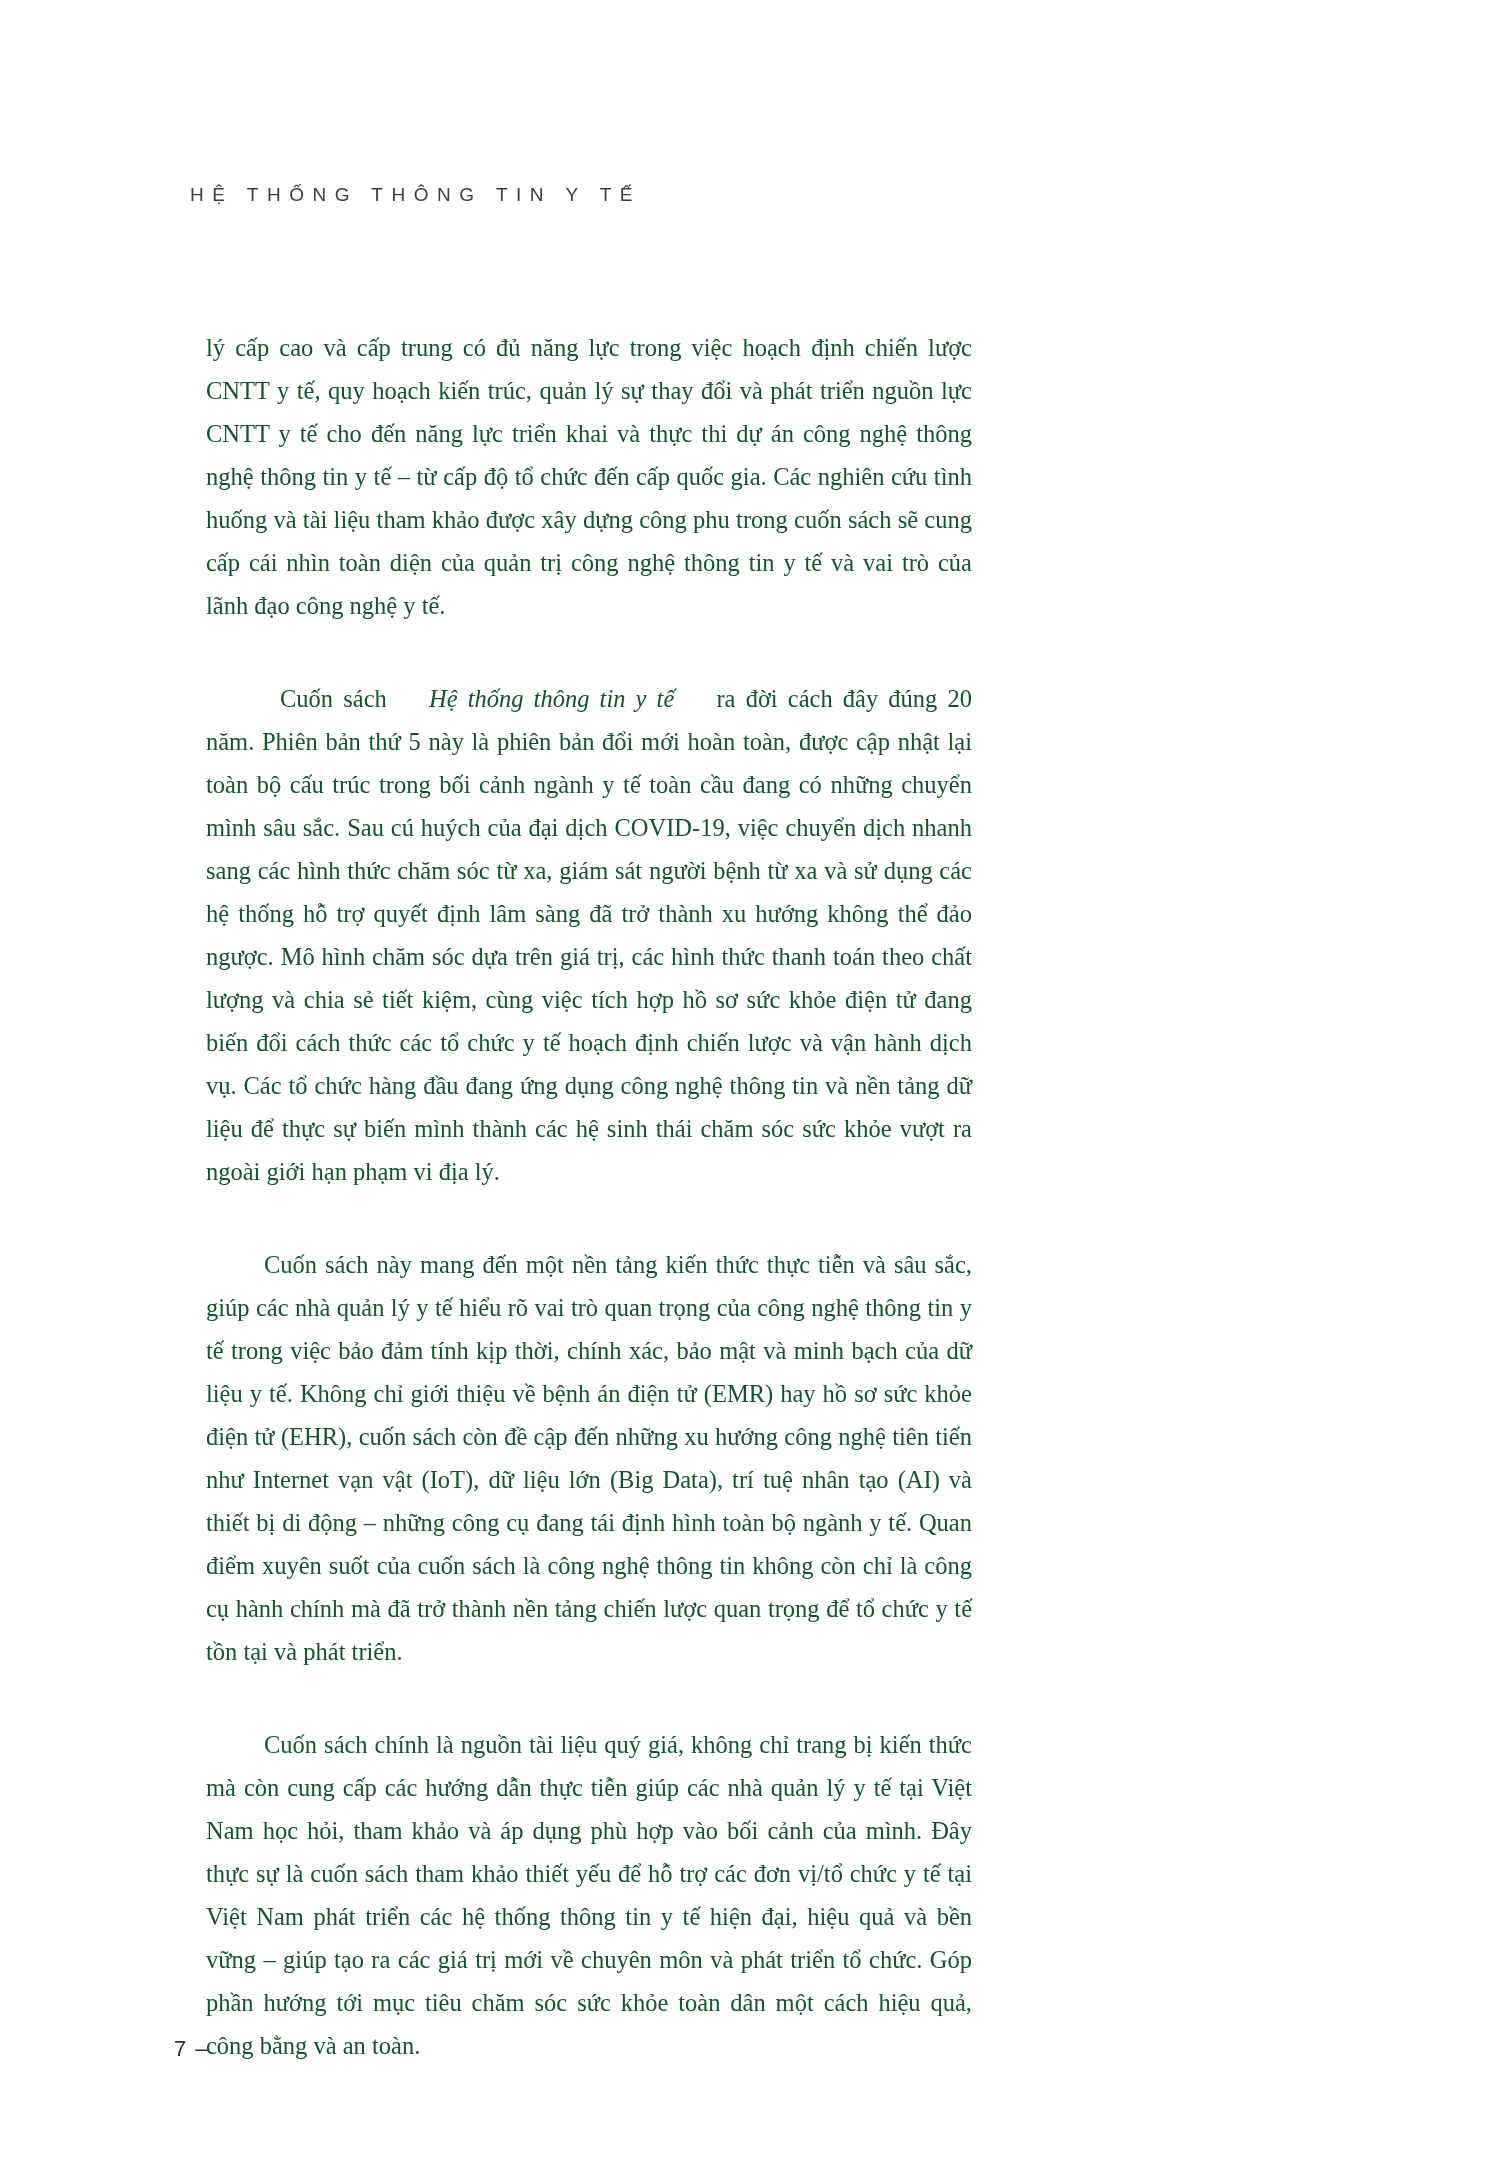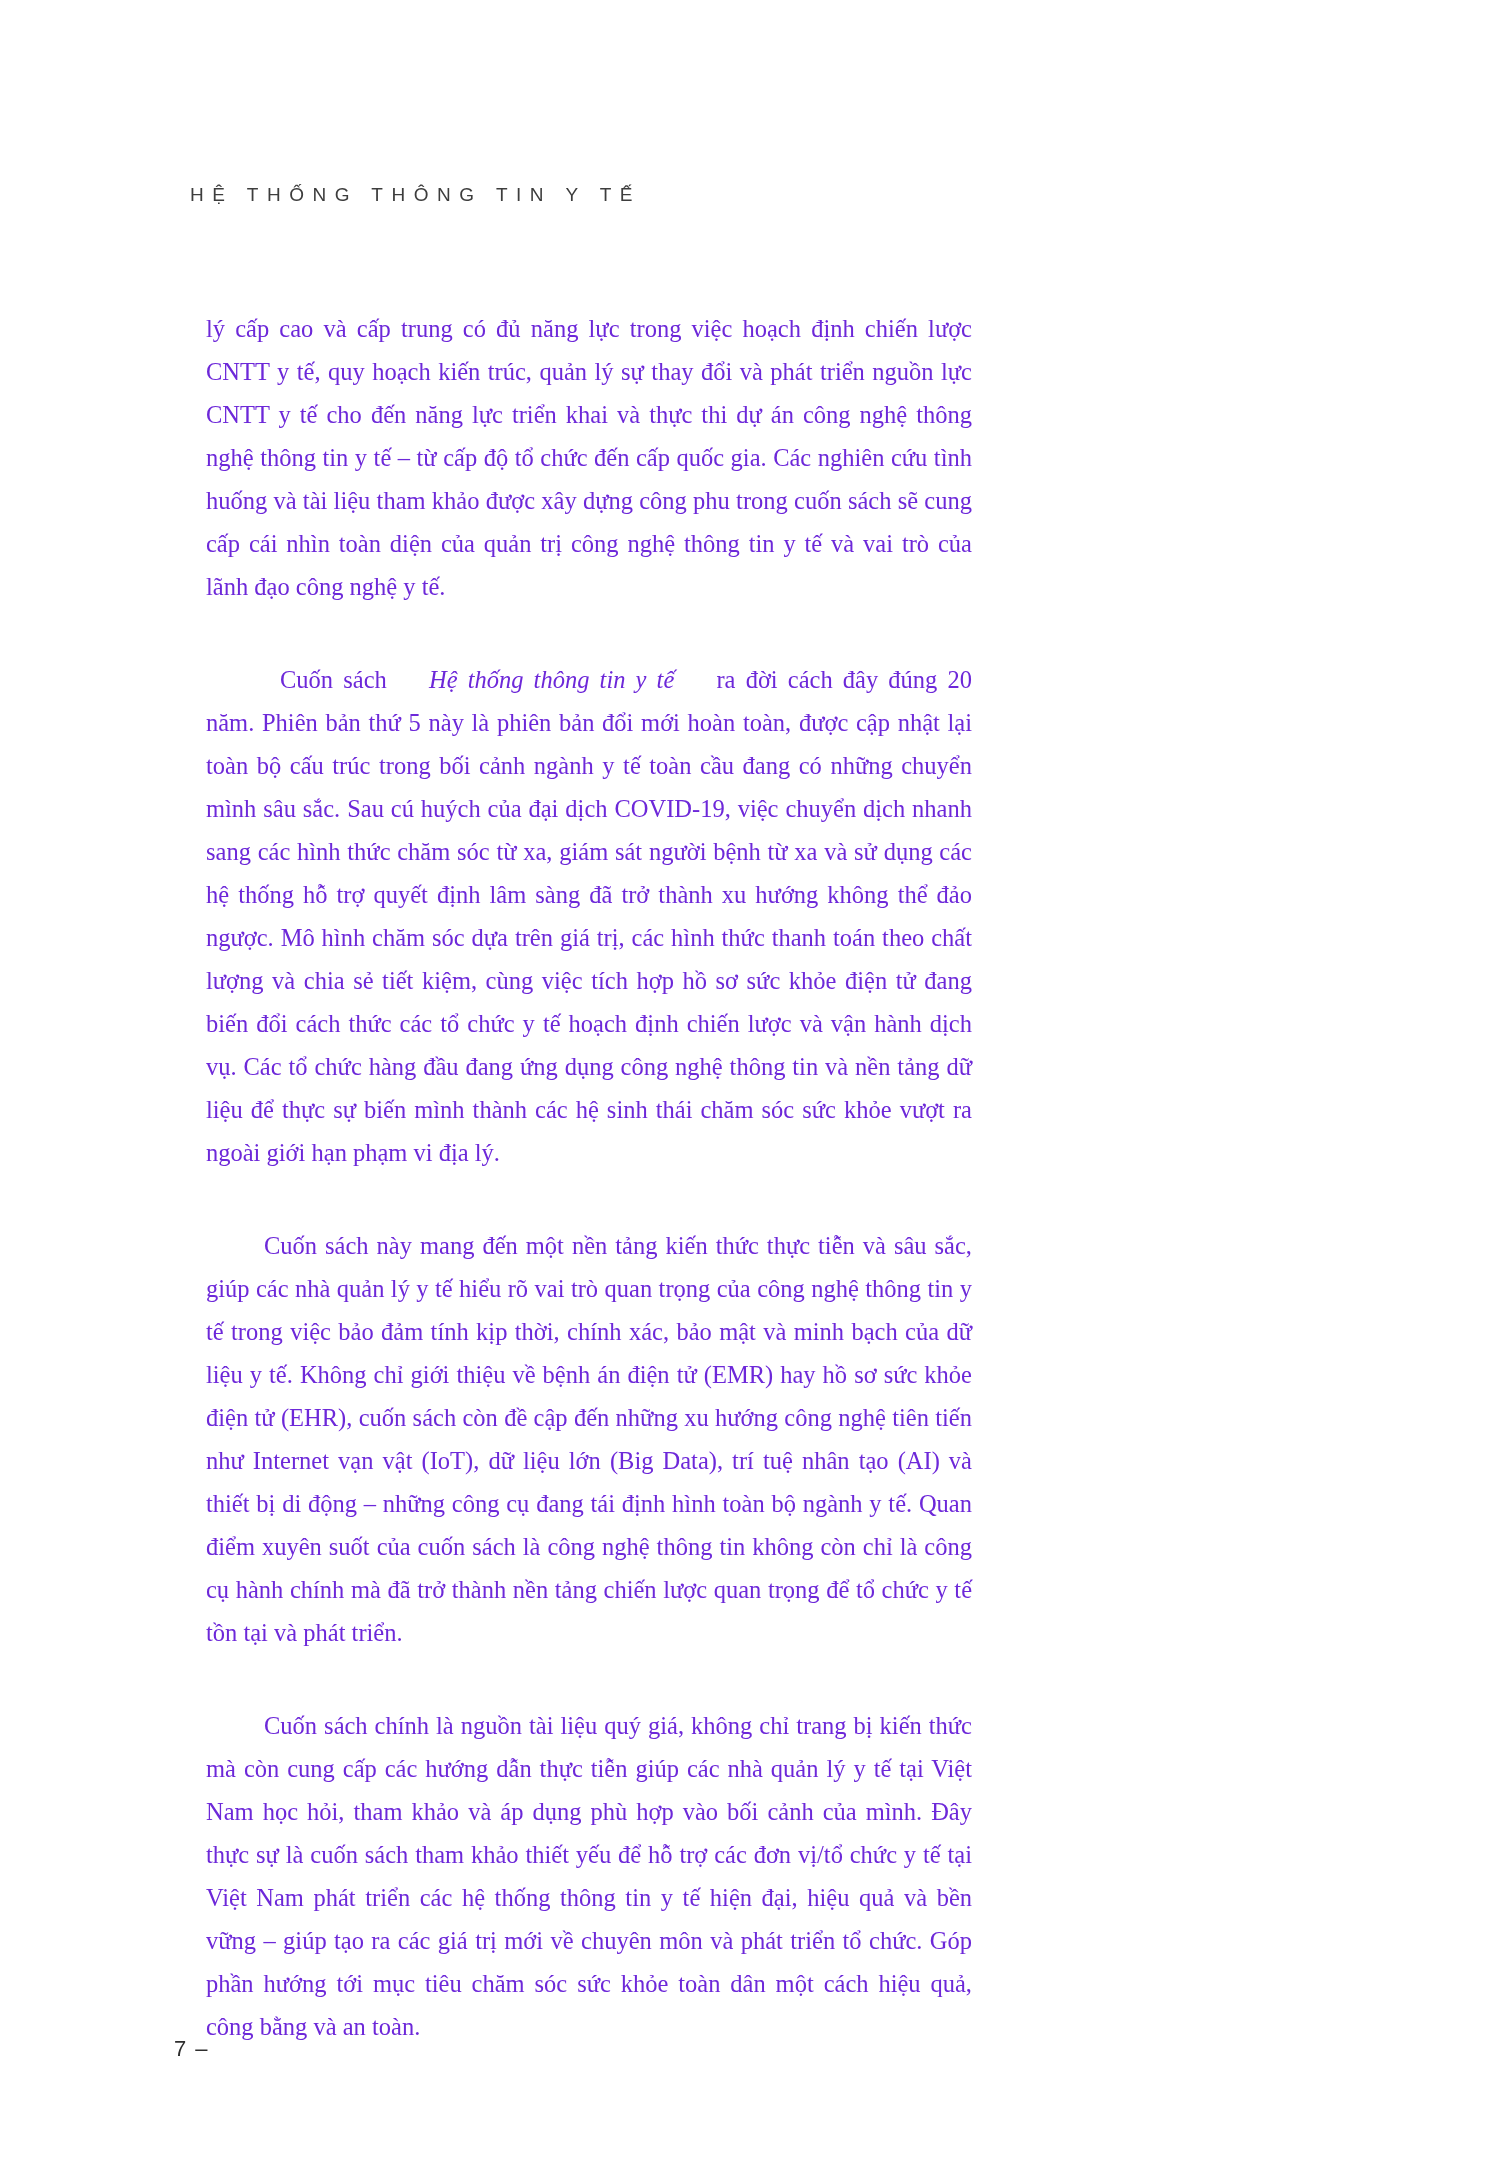--- a/index.html
+++ b/index.html
@@ -20,26 +20,26 @@
       width: 862px;
     }
     .running-title {
       font-family: "Liberation Sans", "DejaVu Sans", sans-serif;
       font-size: 19px;
       letter-spacing: 8.5px;
       color: #3d3d3d;
       white-space: nowrap;
     }
     .body-text {
-      margin-top: 53px;
+      margin-top: 72px;
       font-size: 24.5px;
       line-height: 43px;
       text-align: justify;
       text-justify: inter-word;
-      color: #6d28d9;
+      color: #14532d;
     }
     .para {
       text-indent: 58px;
       margin-bottom: 18px;
     }
     .para.no-indent {
       text-indent: 0;
     }
     .book-title-italic {
       font-style: italic;

